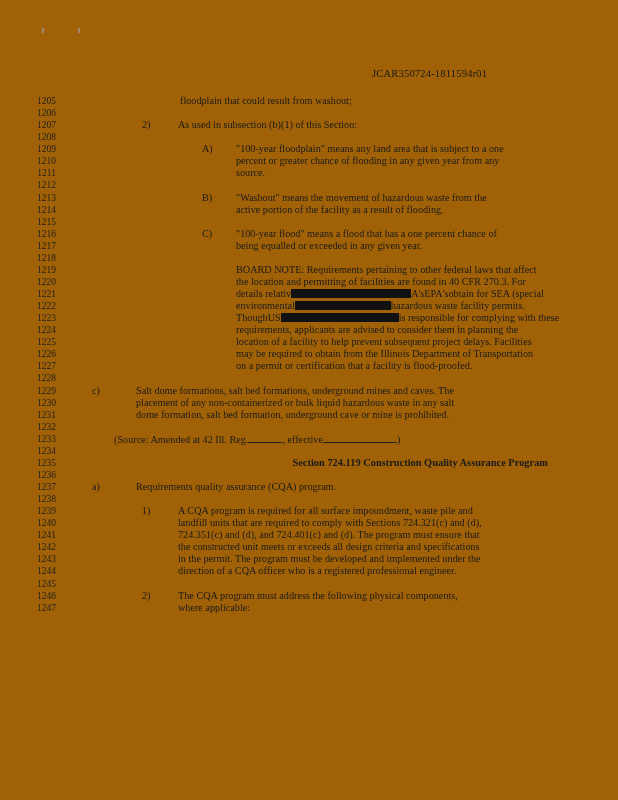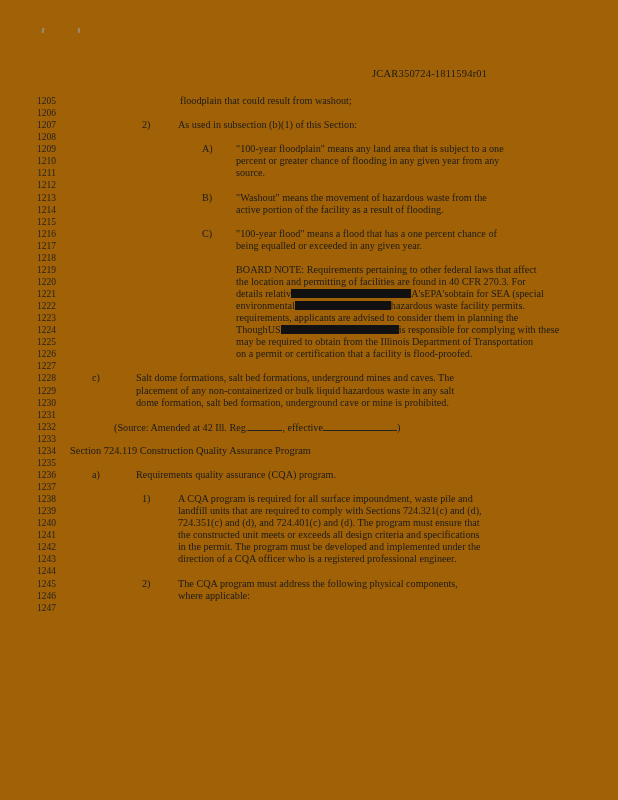--- a/index.html
+++ b/index.html
@@ -97,22 +97,23 @@
 
   .blankline {
     display: inline-block;
     border-bottom: 1px solid #222;
     height: 9px;
   }
   .bl-short { width: 34px; }
   .bl-long { width: 74px; }
 
   .sec-head {
-    font-weight: normal;
+    font-weight: bold;
     font-size: 10.4px;
+    text-align: right;
   }
 </style>
 </head>
 <body>
 
 <div class="page">
 
   <span class="speck s1"></span>
   <span class="speck s2"></span>
 
@@ -195,24 +196,25 @@
     <div class="row blank"></div>
 
     <div class="row ind-note">BOARD NOTE:  Requirements pertaining to other federal laws that affect</div>
 
     <div class="row ind-note">the location and permitting of facilities are found in 40 CFR 270.3.  For</div>
 
     <div class="row ind-note"><span>details relativ</span><span class="redact redact-1"></span><span>A's</span><span class="underline">EPA's</span><span>obtain for SEA (special</span></div>
 
     <div class="row ind-note"><span>environmental</span><span class="redact redact-2"></span><span>hazardous waste facility permits.</span></div>
 
+    <div class="row ind-note"><span>Though</span><span class="underline">US</span><span class="redact redact-3"></span><span>is responsible for complying with these</span></div>
+
     <div class="row ind-note">requirements, applicants are advised to consider them in planning the</div>
 
-    <div class="row ind-note"><span>Though</span><span class="underline">US</span><span class="redact redact-3"></span><span>is responsible for complying with these</span></div>
-
+    <div class="row ind-note">location of a facility to help prevent subsequent project delays.  Facilities</div>
 
     <div class="row ind-note">may be required to obtain from the Illinois Department of Transportation</div>
 
     <div class="row ind-note">on a permit or certification that a facility is flood-proofed.</div>
 
     <div class="row blank"></div>
 
     <div class="row"><span class="marker" style="left:22px">c)</span><span class="ind-txt-a" style="display:inline-block">Salt dome formations, salt bed formations, underground mines and caves.  The</span></div>
 
     <div class="row ind-txt-a">placement of any non-containerized or bulk liquid hazardous waste in any salt</div>

